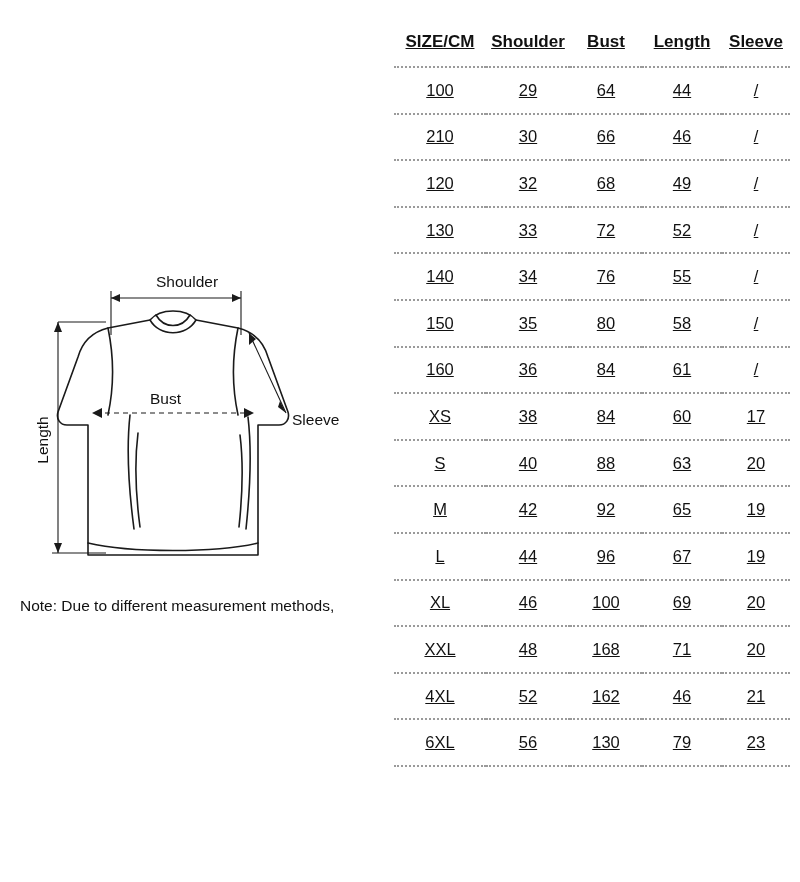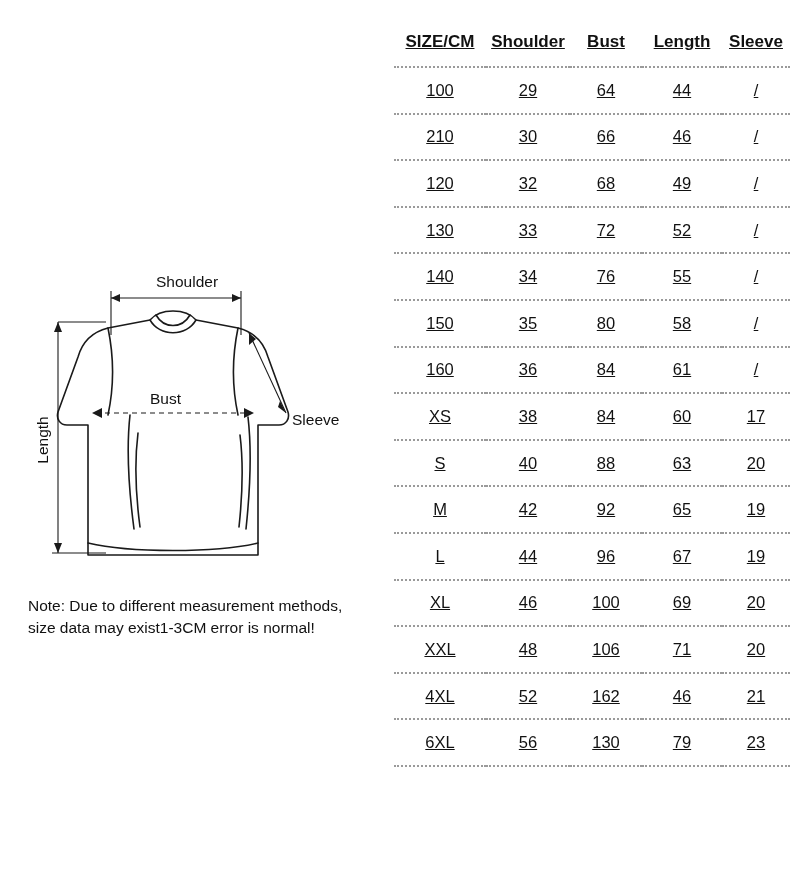--- a/index.html
+++ b/index.html
@@ -34,21 +34,21 @@
   .diagram-svg {
     position: absolute;
     left: 10px;
     top: 265px;
     width: 370px;
     height: 320px;
   }
 
   .note {
     position: absolute;
-    left: 28px;
+    left: 20px;
     top: 595px;
     width: 350px;
     font-size: 15.5px;
     line-height: 22px;
     color: #111111;
   }
   .note span { display: block; }
 
   
   .table-panel {
@@ -174,21 +174,20 @@
       <g stroke="#1a1a1a" stroke-width="1.1" fill="none">
         <line x1="239" y1="68" x2="276" y2="148"></line>
       </g>
       <polygon points="239,68 239,80 246,74" fill="#1a1a1a"></polygon>
       <polygon points="276,148 268,142 270,136" fill="#1a1a1a"></polygon>
       <text class="lbl" x="282" y="160">Sleeve</text>
     </svg>
 
     <div class="note">
       <span>Note: Due to different measurement methods,</span>
-      <span>size data may exist1-3CM error is normal!</span>
     </div>
   </div>
 
   <div class="table-panel">
     <table class="size-table">
       <colgroup>
         <col class="c-size">
           <col class="c-shoulder">
           <col class="c-bust">
           <col class="c-length">
@@ -284,21 +283,21 @@
           <tr>
             <td>XL</td>
             <td>46</td>
             <td>100</td>
             <td>69</td>
             <td>20</td>
           </tr>
           <tr>
             <td>XXL</td>
             <td>48</td>
-            <td>106</td>
+            <td>168</td>
             <td>71</td>
             <td>20</td>
           </tr>
           <tr>
             <td>4XL</td>
             <td>52</td>
             <td>162</td>
             <td>46</td>
             <td>21</td>
           </tr>

